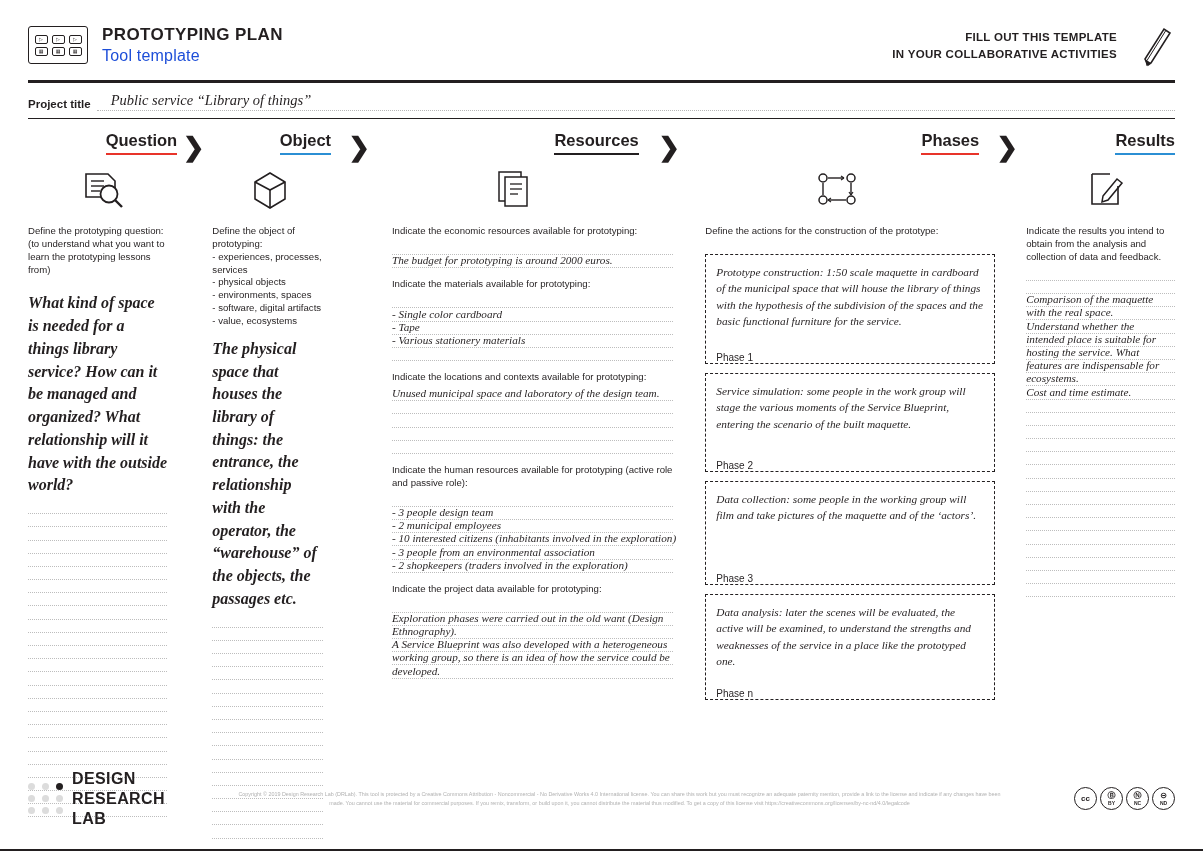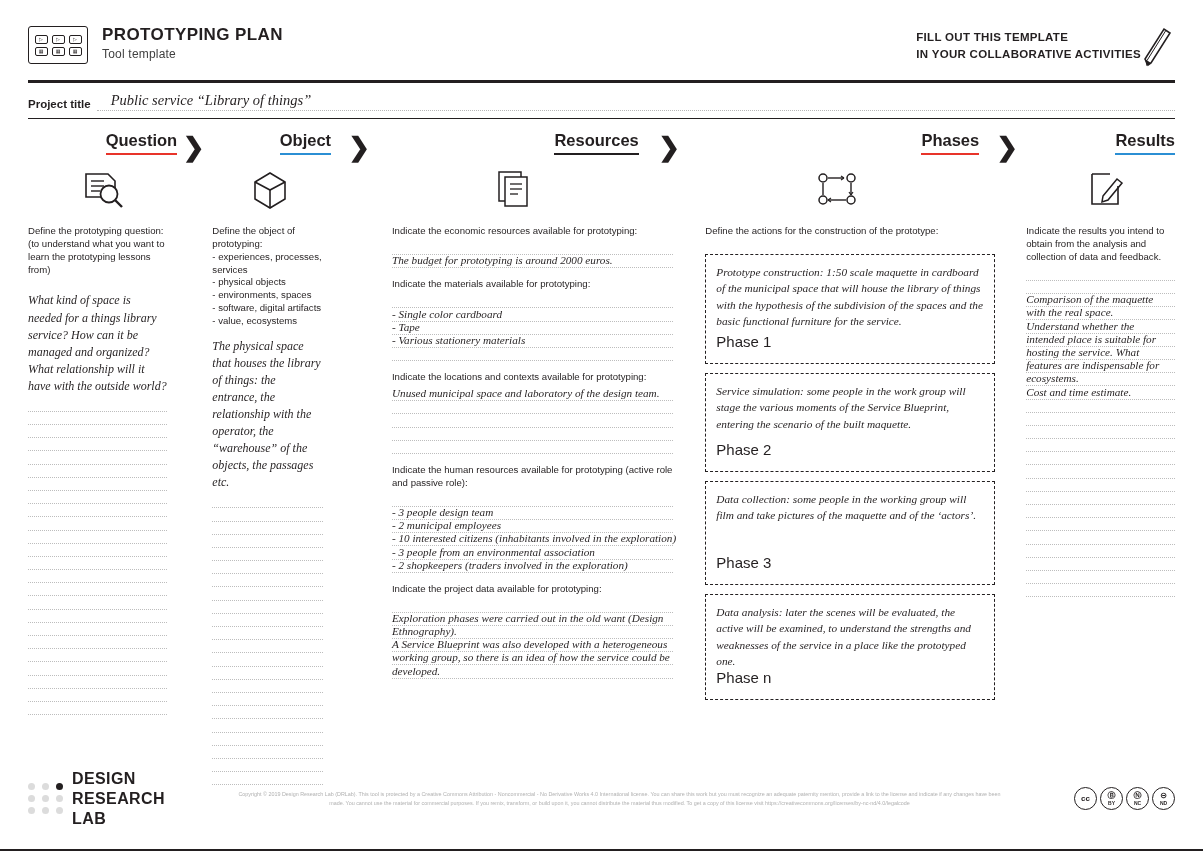--- a/index.html
+++ b/index.html
@@ -22,22 +22,22 @@
     gap:3px; margin-right:14px; flex:none;
   }
   .logo-row { display:flex; gap:4px; }
   .logo-cell {
     width:13px; height:9px; border:1.2px solid #231f20; border-radius:2px;
     display:flex; align-items:center; justify-content:center;
   }
   .logo-cell span { font-size:5px; line-height:1; color:#231f20; }
   .title-block { flex:1; }
   .doc-title { font-size:17px; font-weight:bold; letter-spacing:.4px; line-height:1.1; }
-  .doc-sub { font-size:12px; color:#404040; margin-top:2px; letter-spacing:.2px;}
-  .header-right { text-align:left; display:flex; align-items:flex-start; gap:0; }
+  .doc-sub { font-size:16px; color:#1d4ed8; margin-top:2px; letter-spacing:.2px;}
+  .header-right { text-align:right; display:flex; align-items:flex-start; gap:24px; }
   .fill-text { font-size:11.5px; font-weight:bold; line-height:1.45; letter-spacing:.3px; padding-top:3px;}
   .pencil { width:34px; height:42px; flex:none; }
 
   .rule { height:2.5px; background:#231f20; margin-top:12px; }
 
   
   .project-row { display:flex; align-items:flex-end; margin-top:9px; }
   .project-label { font-size:11.5px; font-weight:bold; flex:none; padding-right:6px; padding-bottom:1px;}
   .project-value {
     flex:1; border-bottom:1px dotted #b7b7b7; font-family:"Liberation Serif", serif;
@@ -52,38 +52,38 @@
   .head-title.red { border-bottom:2.5px solid #e8342a; }
   .head-title.blue { border-bottom:2.5px solid #2b8fd4; }
   .arrow { font-size:26px; font-weight:bold; color:#231f20; line-height:1; padding-top:3px; text-align:center;}
   .icon-wrap { height:48px; display:flex; align-items:center; justify-content:center; margin-top:10px; }
 
   
   .cols { display:flex; margin-top:12px; }
   .col { padding-right:12px; }
   .instr { font-size:9.6px; line-height:1.34; color:#231f20; }
   .hand {
-    font-family:"Liberation Serif", serif; font-style:italic; font-size:12px;
-    line-height:1.42; color:#231f20;
+    font-family:"Liberation Serif", serif; font-style:italic; font-size:16px;
+    line-height:1.42; color:#231f20;font-weight:bold;
   }
   .lines { margin-top:4px; }
   .line { border-bottom:1px dotted #bdbdbd; height:13.2px; }
   .line-filled { border-bottom:1px dotted #bdbdbd; height:13.2px; position:relative; }
   .line-filled span {
     position:absolute; left:0; bottom:1px; white-space:nowrap;
     font-family:"Liberation Serif", serif; font-style:italic; font-size:11.2px; color:#231f20;
   }
   .gap { height:10px; }
 
   
   .phase-box {
     border:1.4px dashed #231f20; padding:9px 10px 4px 10px; margin-bottom:9px; position:relative;
   }
   .phase-text { font-family:"Liberation Serif", serif; font-style:italic; font-size:11.3px; line-height:1.45; }
-  .phase-label { font-size:15px; position:absolute; left:10px; bottom:13px; }
+  .phase-label { font-size:10px; position:absolute; left:10px; bottom:0; }
 
   
   .footer { position:absolute; left:28px; right:28px; bottom:22px; display:flex; align-items:center; }
   .drl { display:flex; align-items:center; gap:9px; }
   .dots { display:flex; flex-direction:column; gap:5px; }
   .dots-row { display:flex; gap:7px; }
   .dot { width:7px; height:7px; border-radius:50%; background:#231f20; }
   .dot.light { background:#dcdcdc; }
   .drl-text { font-size:16px; font-weight:bold; line-height:1.26; letter-spacing:.4px; }
   .copy { flex:1; text-align:center; font-size:5.4px; color:#b1b1b1; line-height:1.55; padding:0 70px; }

